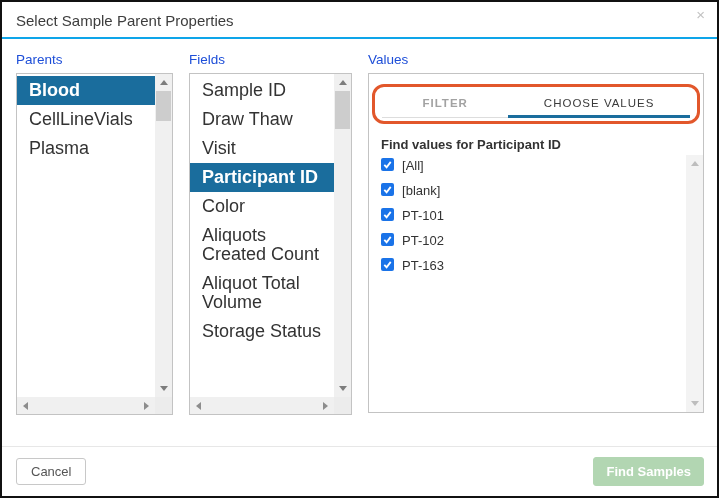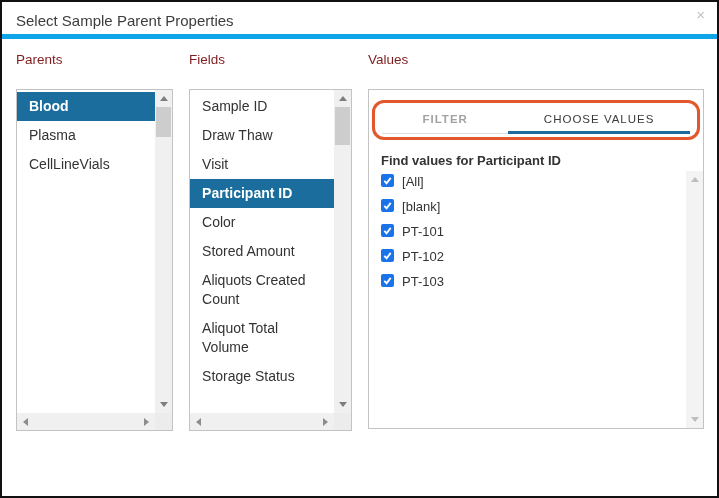--- a/index.html
+++ b/index.html
@@ -2,35 +2,35 @@
 <html style="--selection-blue: #1a6d9d; --tab-active-underline: #1a6d9d; --checkbox-blue: #1a73e8; --highlight-orange: #e2572b; --disabled-button-green: #b2d6b2;"><head>
 <meta charset="utf-8">
 <style>
   html,body{margin:0;padding:0;background:#fff;}
   .dialog{
     position:relative;width:719px;height:498px;box-sizing:border-box;
     border:2px solid #111;background:#fff;overflow:hidden;
     font-family:"Liberation Sans",sans-serif;color:#333;
   }
   
-  .header{position:relative;height:37px;box-sizing:border-box;border-bottom:5px solid #0ea5e9;
+  .header{position:relative;height:37px;box-sizing:border-box;border-bottom:2px solid #0ea5e9;
     padding:10px 14px 0 14px;font-size:15px;color:#3d3d3d;}
   .close-x{position:absolute;top:5px;right:12px;font-size:15px;color:#c2c2c2;cursor:pointer;line-height:15px;}
   
   .body{position:absolute;top:37px;bottom:50px;left:0;right:0;padding:13px 13px 0 14px;
     display:flex;gap:16px;box-sizing:border-box;}
   .col{display:flex;flex-direction:column;}
   .col-parents{width:158px;}
   .col-fields{width:164px;}
   .col-values{width:338px;}
-  .panel-label{font-size:13.5px;color:#7f1d1d;height:17px;margin-bottom:20px;}
+  .panel-label{font-size:13.5px;color:#1d4ed8;height:17px;margin-bottom:4px;}
   
   .listbox{position:relative;border:1px solid #c3c3c3;height:342px;background:#fff;box-sizing:border-box;overflow:hidden;}
   .list-items{position:absolute;top:2px;left:0;right:17px;bottom:17px;overflow:hidden;}
-  .item{padding:5px 12px;font-size:14px;line-height:19px;color:#333;cursor:pointer;}
+  .item{padding:5px 12px;font-size:18px;line-height:19px;color:#333;cursor:pointer;}
   .item.selected{background:var(--selection-blue);color:#fff;font-weight:700;}
   
   .vscroll{position:absolute;top:0;right:0;bottom:17px;width:17px;background:#f0f0f0;}
   .sb-btn{height:17px;display:flex;align-items:center;justify-content:center;cursor:pointer;}
   .arr-up{width:0;height:0;border-left:4px solid transparent;border-right:4px solid transparent;border-bottom:5px solid #7d7d7d;}
   .arr-dn{width:0;height:0;border-left:4px solid transparent;border-right:4px solid transparent;border-top:5px solid #7d7d7d;}
   .arr-lt{width:0;height:0;border-top:4px solid transparent;border-bottom:4px solid transparent;border-right:5px solid #8d8d8d;}
   .arr-rt{width:0;height:0;border-top:4px solid transparent;border-bottom:4px solid transparent;border-left:5px solid #8d8d8d;}
   .pale .arr-up{border-bottom-color:#bdbdbd;}
   .pale .arr-dn{border-top-color:#bdbdbd;}
@@ -75,22 +75,22 @@
     <span class="close-x">×</span>
   </div>
 
   <div class="body">
 
     <div class="col col-parents">
       <div class="panel-label">Parents</div>
       <div class="listbox">
         <div class="list-items">
           <div class="item selected">Blood</div>
+          <div class="item">CellLineVials</div>
           <div class="item">Plasma</div>
-          <div class="item">CellLineVials</div>
         </div>
         <div class="vscroll">
           <div class="sb-btn">
               <span class="arr-up"></span>
             </div>
           <div class="thumb" style="top:17px;height:30px;"></div>
           <div class="sb-btn sb-btn-bottom">
               <span class="arr-dn"></span>
             </div>
         </div>
@@ -104,21 +104,20 @@
 
     <div class="col col-fields">
       <div class="panel-label">Fields</div>
       <div class="listbox">
         <div class="list-items">
           <div class="item">Sample ID</div>
           <div class="item">Draw Thaw</div>
           <div class="item">Visit</div>
           <div class="item selected">Participant ID</div>
           <div class="item">Color</div>
-          <div class="item">Stored Amount</div>
           <div class="item">Aliquots Created Count</div>
           <div class="item">Aliquot Total Volume</div>
           <div class="item">Storage Status</div>
         </div>
         <div class="vscroll">
           <div class="sb-btn">
               <span class="arr-up"></span>
             </div>
           <div class="thumb" style="top:17px;height:38px;"></div>
           <div class="sb-btn sb-btn-bottom">
@@ -175,30 +174,34 @@
                 </svg>
               </span>
             <span>PT-102</span>
           </div>
           <div class="option">
             <span class="cb">
                 <svg width="11" height="11" viewBox="0 0 12 12">
                   <path d="M2.5 6.5 L5 9 L9.5 3.2" stroke="#fff" stroke-width="2" fill="none"></path>
                 </svg>
               </span>
-            <span>PT-103</span>
+            <span>PT-163</span>
           </div>
         </div>
         <div class="values-scroll pale">
           <div class="sb-btn">
               <span class="arr-up"></span>
             </div>
           <div class="sb-btn sb-btn-bottom">
               <span class="arr-dn"></span>
             </div>
         </div>
       </div>
     </div>
 
   </div>
 
+  <div class="footer">
+    <button class="btn-cancel">Cancel</button>
+    <button class="btn-find" disabled="" aria-disabled="true">Find Samples</button>
+  </div>
 
 </div>
 
 </body></html>

